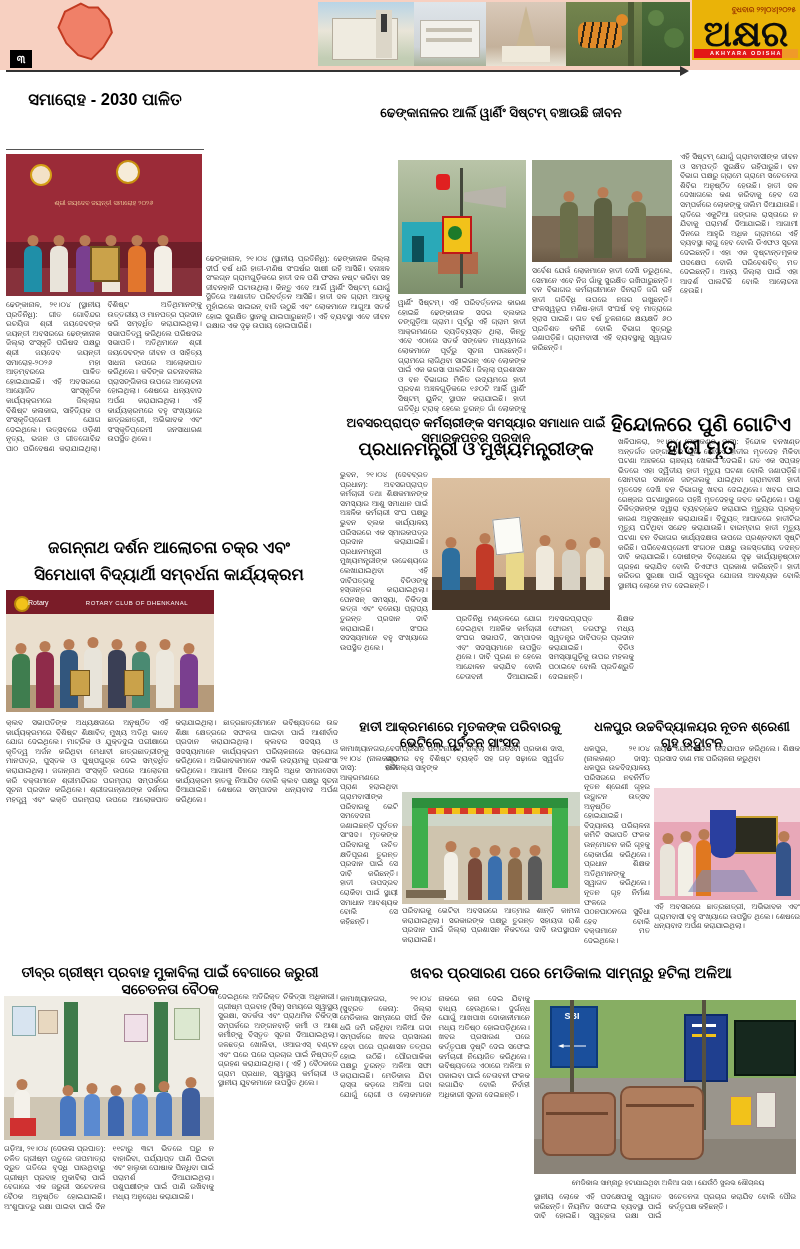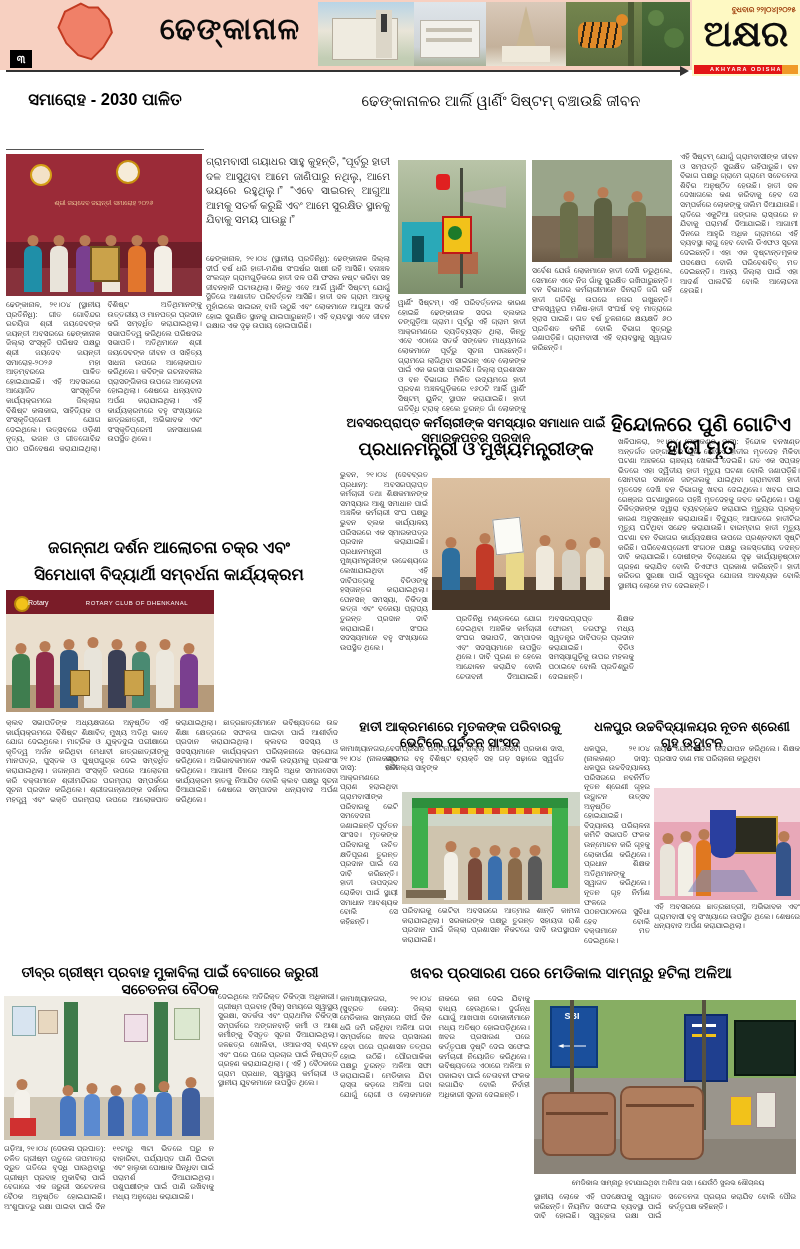--- a/index.html
+++ b/index.html
@@ -13,21 +13,21 @@
   .hl{position:absolute;font-weight:800;color:#000;text-align:center;overflow:hidden;}
   .rule{position:absolute;border-top:1px solid #555;}
   
   #banner{position:absolute;left:0;top:0;width:800px;height:70px;background:#f7d0c1;}
   #m-title{position:absolute;left:135px;top:12px;width:190px;text-align:center;
            font-size:30px;font-weight:800;letter-spacing:1px;color:#0a0a0a;}
   #pageno{position:absolute;left:10px;top:50px;width:22px;height:18px;background:#000;
           color:#fff;font-size:11px;font-weight:700;text-align:center;line-height:18px;}
   #collage{position:absolute;left:318px;top:2px;width:372px;height:64px;display:flex;overflow:hidden;}
   .seg{position:relative;height:64px;overflow:hidden;}
-  #logoblk{position:absolute;left:692px;top:0;width:108px;height:76px;background:#fef9c3;}
+  #logoblk{position:absolute;left:692px;top:0;width:108px;height:60px;background:#eab308;}
   #edate{position:absolute;right:4px;top:5px;font-size:7.5px;font-weight:700;color:#993300;}
   #logotxt{position:absolute;left:0;right:0;top:13px;text-align:center;font-size:36px;
            font-weight:800;color:#0d0d0d;font-family:"DejaVu Sans",sans-serif;}
   #logostrip{position:absolute;left:2px;right:2px;bottom:2px;height:9px;background:#e31616;
              color:#fff;font-size:5.5px;font-weight:700;letter-spacing:1.6px;text-align:center;
              line-height:9px;overflow:hidden;}
   #logochip{position:absolute;right:0;top:0;width:16px;height:9px;background:#f09a28;}
   #rule-arrow{position:absolute;left:6px;top:70px;width:680px;border-top:2px solid #333;}
   #rule-arrow:after{content:"";position:absolute;right:-8px;top:-6px;border:5px solid transparent;
                     border-left:9px solid #333;}
@@ -41,21 +41,20 @@
 <body>
 
 <div id="page">
 
   <div id="banner">
     <span class="sh" style="left:26px;top:1px;width:115px;height:66px;">
       <svg width="115" height="66" viewBox="0 0 100 100" aria-hidden="true">
         <path d="M22 16 L46 4 L58 10 L72 10 L88 28 L93 48 L80 70 L62 88 L42 82 L24 64 L12 40 Z" fill="#f08068" stroke="#c23b22" stroke-width="3"></path>
       </svg>
     </span>
-    <div id="m-title">ଢେଙ୍କାନାଳ</div>
     <div id="collage">
       <div class="seg" style="width:96px;background:linear-gradient(#b8d4e6,#e9e5d8 45%,#c2cdb4 88%);">
         <span class="sh" style="left:14px;top:16px;width:64px;height:40px;background:#efebe0;border:1px solid #b4ac9c;"></span>
         <span class="sh" style="left:58px;top:8px;width:16px;height:48px;background:#dcd6c8;"></span>
         <span class="sh" style="left:63px;top:12px;width:6px;height:18px;background:#3a3a3a;"></span>
       </div>
       <div class="seg" style="width:72px;background:linear-gradient(#dfe5ea,#cfd4d8 70%,#aab49c);">
         <span class="sh" style="left:6px;top:18px;width:58px;height:36px;background:#f2f0ea;border:1px solid #b9b4a8;"></span>
         <span class="sh" style="left:12px;top:26px;width:46px;height:4px;background:#c6c0b2;"></span>
         <span class="sh" style="left:12px;top:36px;width:46px;height:4px;background:#c6c0b2;"></span>
@@ -84,21 +83,21 @@
     </div>
     <div id="pageno">୩</div>
   </div>
   <div id="rule-arrow"></div>
 
   <div class="hl" style="left:6px;top:84px;width:198px;font-size:16.5px;line-height:30px;">
     <div>ସମାରୋହ - 2030 ପାଳିତ</div>
   </div>
   <div class="rule" style="left:6px;top:149px;width:198px;"></div>
 
-  <div class="hl" style="left:205px;top:92px;width:592px;font-size:15px;font-weight:400;">ଢେଙ୍କାନାଳର ଆର୍ଲି ୱାର୍ଣିଂ ସିଷ୍ଟମ୍ ବଞ୍ଚାଉଛି ଜୀବନ</div>
+  <div class="hl" style="left:205px;top:105px;width:592px;font-size:13px;font-weight:700;">ଢେଙ୍କାନାଳର ଆର୍ଲି ୱାର୍ଣିଂ ସିଷ୍ଟମ୍ ବଞ୍ଚାଉଛି ଜୀବନ</div>
 
   <div class="photo" style="left:6px;top:154px;width:196px;height:142px;background:linear-gradient(#9b2b38 0 62%,#6e1f29 62% 80%,#86313b 80%);">
     <span class="sh" style="left:24px;top:10px;width:18px;height:18px;border-radius:50%;background:#f3e2c7;border:2px solid #d4a017;"></span>
     <span class="sh" style="left:110px;top:6px;width:20px;height:20px;border-radius:50%;background:#f6ecd8;border:2px solid #c89010;"></span>
     <span class="sh cap" style="left:10px;top:44px;width:176px;color:#f5d9a0;font-size:6.5px;">ଶ୍ରୀ ଜୟଦେବ ଜୟନ୍ତୀ ସମାରୋହ ୨୦୨୬</span>
     <b class="pfig" style="left:18px;background:#1f8fa8;">
         <i></i>
       </b>
     <b class="pfig" style="left:44px;background:#e9e4da;">
         <i></i>
@@ -112,21 +111,20 @@
     <b class="pfig" style="left:122px;background:#e2762d;">
         <i></i>
       </b>
     <b class="pfig" style="left:148px;background:#f3efe6;">
         <i></i>
       </b>
     <span class="sh" style="left:84px;bottom:14px;width:26px;height:32px;background:#caa24a;border:2px solid #6e531e;"></span>
   </div>
   <div class="body-text cols-2" style="left:6px;top:300px;width:196px;height:232px;">ଢେଙ୍କାନାଳ, ୨୧।୦୪ (ସ୍ଥାନୀୟ ପ୍ରତିନିଧି): ଗୀତ ଗୋବିନ୍ଦର ରଚୟିତା ଶ୍ରୀ ଜୟଦେବଙ୍କ ଜୟନ୍ତୀ ଅବସରରେ ଢେଙ୍କାନାଳ ଜିଲ୍ଲା ସଂସ୍କୃତି ପରିଷଦ ପକ୍ଷରୁ ଶ୍ରୀ ଜୟଦେବ ଜୟନ୍ତୀ ସମାରୋହ-୨୦୨୬ ମହା ଆଡ଼ମ୍ବରରେ ପାଳିତ ହୋଇଯାଇଛି। ଏହି ଅବସରରେ ଆୟୋଜିତ ସାଂସ୍କୃତିକ କାର୍ଯ୍ୟକ୍ରମରେ ଜିଲ୍ଲାର ବିଶିଷ୍ଟ କଳାକାର, ସାହିତ୍ୟିକ ଓ ସଂସ୍କୃତିପ୍ରେମୀ ଯୋଗ ଦେଇଥିଲେ। ଉତ୍ସବରେ ଓଡ଼ିଶୀ ନୃତ୍ୟ, ଭଜନ ଓ ଗୀତଗୋବିନ୍ଦ ପାଠ ପରିବେଷଣ କରାଯାଇଥିଲା। ବିଶିଷ୍ଟ ଅତିଥିମାନଙ୍କୁ ଉତ୍ତରୀୟ ଓ ମାନପତ୍ର ପ୍ରଦାନ କରି ସମ୍ବର୍ଧିତ କରାଯାଇଥିଲା। ସଭାପତିତ୍ୱ କରିଥିଲେ ପରିଷଦର ସଭାପତି। ଅତିଥିମାନେ ଶ୍ରୀ ଜୟଦେବଙ୍କ ଜୀବନ ଓ ସାହିତ୍ୟ ସାଧନା ଉପରେ ଆଲୋକପାତ କରିଥିଲେ। କବିଙ୍କ ରଚନାବଳୀର ପ୍ରାସଙ୍ଗିକତା ଉପରେ ଆଲୋଚନା ହୋଇଥିଲା। ଶେଷରେ ଧନ୍ୟବାଦ ଅର୍ପଣ କରାଯାଇଥିଲା। ଏହି କାର୍ଯ୍ୟକ୍ରମରେ ବହୁ ସଂଖ୍ୟାରେ ଛାତ୍ରଛାତ୍ରୀ, ଅଭିଭାବକ ଏବଂ ସଂସ୍କୃତିପ୍ରେମୀ ଜନସାଧାରଣ ଉପସ୍ଥିତ ଥିଲେ।</div>
 
-  <div class="body-text" style="left:206px;top:154px;width:184px;height:98px;font-size:10.5px;line-height:14.5px;font-weight:500;">ଗ୍ରାମବାସୀ ଗୟାଧର ସାହୁ କୁହନ୍ତି, “ପୂର୍ବରୁ ହାତୀ ଦଳ ଆସୁଥିବା ଆମେ ଜାଣିପାରୁ ନଥିଲୁ, ଆମେ ଭୟରେ ରହୁଥିଲୁ।” “ଏବେ ସାଇରନ୍ ଆଗୁଆ ଆମକୁ ସତର୍କ କରୁଛି ଏବଂ ଆମେ ସୁରକ୍ଷିତ ସ୍ଥାନକୁ ଯିବାକୁ ସମୟ ପାଉଛୁ।”</div>
   <div class="body-text" style="left:206px;top:254px;width:184px;height:160px;">ଢେଙ୍କାନାଳ, ୨୧।୦୪ (ସ୍ଥାନୀୟ ପ୍ରତିନିଧି): ଢେଙ୍କାନାଳ ଜିଲ୍ଲା ଦୀର୍ଘ ବର୍ଷ ଧରି ହାତୀ-ମଣିଷ ସଂଘର୍ଷର ସାକ୍ଷୀ ରହି ଆସିଛି। ବନାଞ୍ଚଳ ସଂଲଗ୍ନ ଗ୍ରାମଗୁଡ଼ିକରେ ହାତୀ ଦଳ ପଶି ଫସଲ ନଷ୍ଟ କରିବା ସହ ଜୀବନହାନି ଘଟାଉଥିଲା। କିନ୍ତୁ ଏବେ ଆର୍ଲି ୱାର୍ଣିଂ ସିଷ୍ଟମ୍ ଯୋଗୁଁ ସ୍ଥିତିରେ ଆଶାତୀତ ପରିବର୍ତ୍ତନ ଆସିଛି। ହାତୀ ଦଳ ଗ୍ରାମ ଆଡ଼କୁ ମୁହାଁଇଲେ ସାଇରନ୍ ବାଜି ଉଠୁଛି ଏବଂ ଲୋକମାନେ ଆଗୁଆ ସତର୍କ ହୋଇ ସୁରକ୍ଷିତ ସ୍ଥାନକୁ ଯାଇପାରୁଛନ୍ତି। ଏହି ବ୍ୟବସ୍ଥା ଏବେ ଜୀବନ ରକ୍ଷାର ଏକ ଦୃଢ଼ ଉପାୟ ହୋଇପାରିଛି।</div>
 
   <div class="photo" style="left:398px;top:160px;width:128px;height:134px;background:linear-gradient(#b9c4a8,#8fa37d 70%,#7d8f6c);">
     <span class="sh" style="left:4px;top:62px;width:52px;height:40px;background:#2aa9b8;"></span>
     <span class="sh" style="left:14px;top:76px;width:12px;height:26px;background:#0d4f58;"></span>
     <span class="sh" style="left:40px;top:92px;width:40px;height:22px;background:#b06a4a;"></span>
     <span class="sh" style="left:62px;top:8px;width:3px;height:120px;background:#44483c;"></span>
     <span class="sh" style="left:38px;top:14px;width:14px;height:16px;border-radius:4px;background:#e02020;"></span>
     <span class="sh" style="left:66px;top:26px;width:42px;height:22px;background:#b8b4aa;clip-path:polygon(0 30%,100% 0,100% 100%,0 70%);"></span>
     <span class="sh" style="left:44px;top:56px;width:26px;height:34px;background:#f2c21a;border:2px solid #c01818;"></span>

